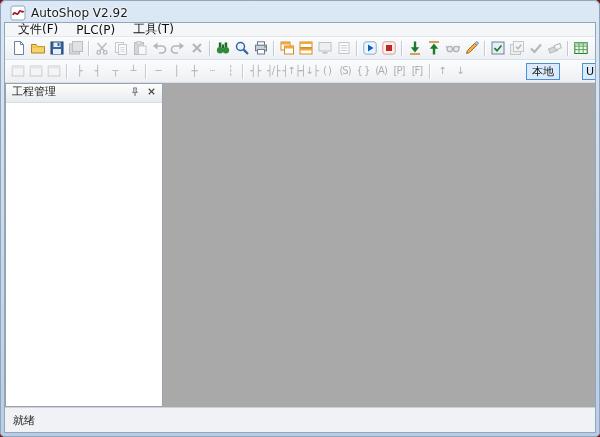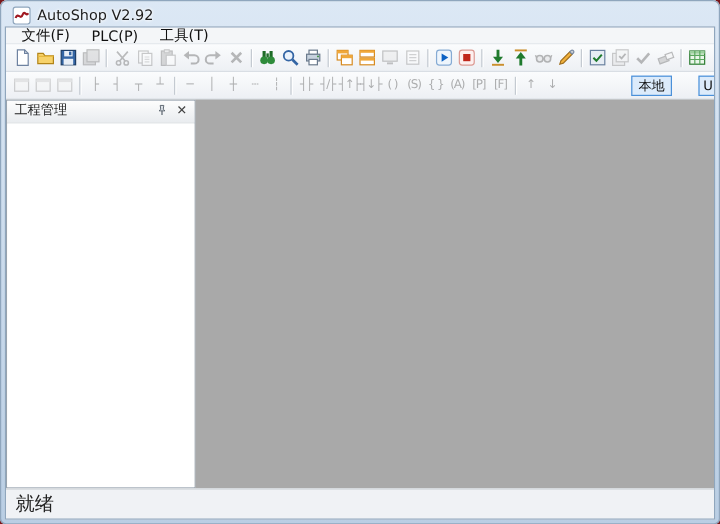--- a/index.html
+++ b/index.html
@@ -32,21 +32,21 @@
   .panel{width:158px;background:#fff;border:1px solid #98a3ae;display:flex;flex-direction:column;flex:none}
   .panel-header{height:19px;background:linear-gradient(#fdfdfd,#e9ecef);
     border-bottom:1px solid #d8dce0;display:flex;align-items:flex-start;font-size:11px;
     color:#222;padding:0 3px 0 6px;gap:2px}
   .panel-title{flex:1}
   .panel-btn{width:15px;height:15px;display:flex;align-items:center;justify-content:center;
     color:#444;font-size:11px;border-radius:2px;cursor:default}
   .panel-body{flex:1;background:#fff}
   .workspace{flex:1;background:#a9a9a9}
   .statusbar{height:20px;background:#f0f2f5;border-top:1px solid #cdd2d8;
-    display:flex;align-items:center;font-size:16px;color:#222;padding:12px 8px}
+    display:flex;align-items:center;font-size:11px;color:#222;padding:12px 8px}
 </style>
 </head>
 <body>
 
 <div class="window">
 
   <div class="titlebar">
     <span class="app-icon">
       <svg viewBox="0 0 16 16" width="16" height="16">
         <rect x="1" y="1" width="14" height="14" rx="2" fill="#fff" stroke="#8fa6bd"></rect>

